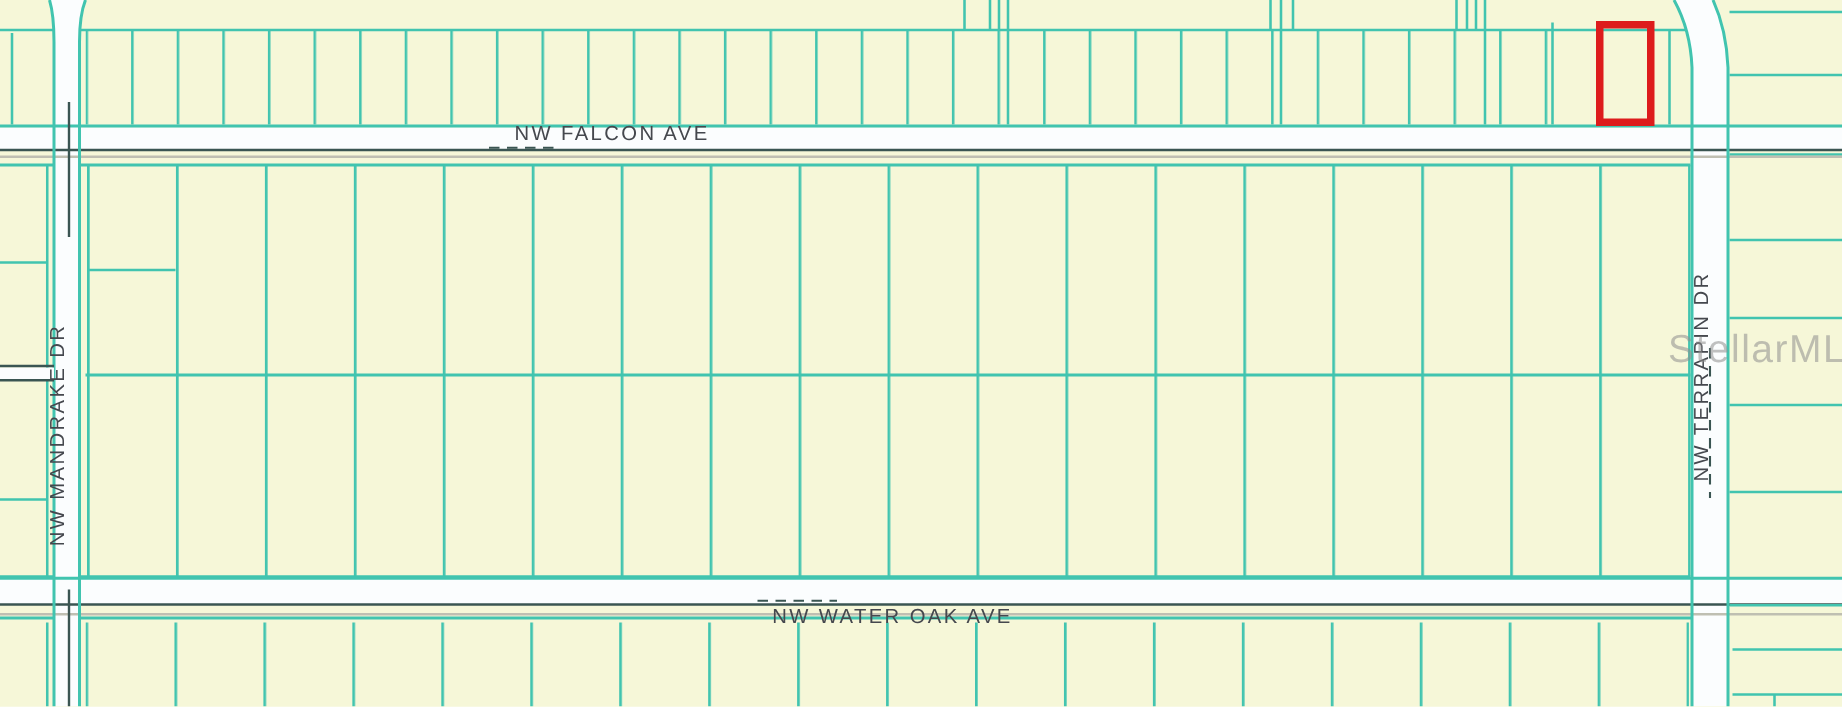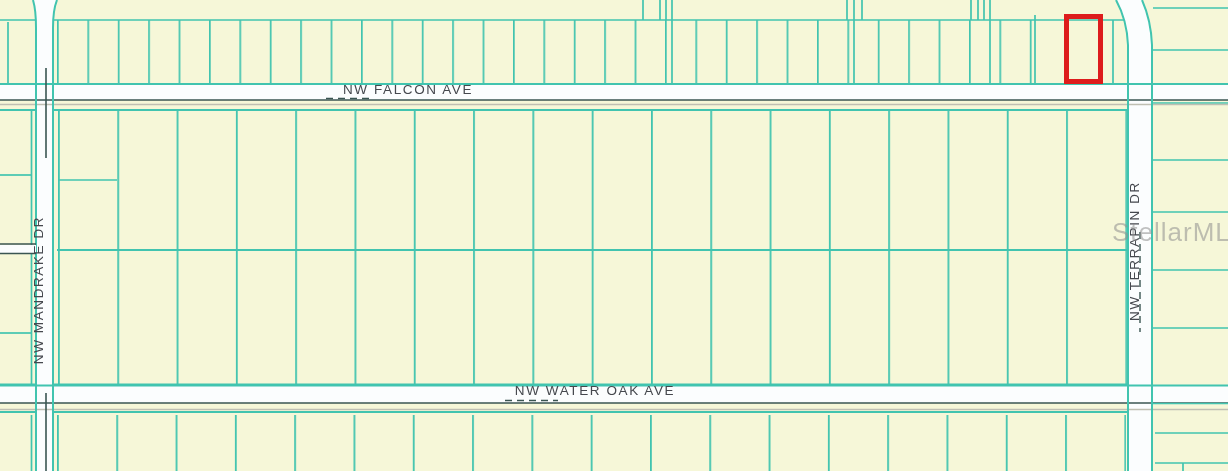--- a/index.html
+++ b/index.html
@@ -128,21 +128,21 @@
     <line class="dash" x1="326" y1="98.5" x2="372" y2="98.5"></line>
     <line class="dash" x1="505" y1="400.5" x2="558" y2="400.5"></line>
 
     <rect class="rf" x="0" y="245" width="36" height="8"></rect>
     <line class="dk" x1="0" y1="244" x2="36" y2="244"></line>
     <line class="dk" x1="0" y1="253.5" x2="36" y2="253.5"></line>
   </svg>
 
   <div class="street-label" style="left:408px;top:89px;">NW FALCON AVE</div>
 
-  <div class="street-label" style="left:595px;top:390px;">NW WATER OAK AVE</div>
+  <div class="street-label" style="left:595px;top:411px;">NW WATER OAK AVE</div>
 
   <div class="street-label vertical" style="left:38px;top:290px;">NW MANDRAKE DR</div>
 
   <div class="street-label vertical" style="left:1134px;top:251px;">NW TERRAPIN DR</div>
 
   <div class="watermark">StellarMLS</div>
 
   <div class="highlight"></div>
 </div>
 

